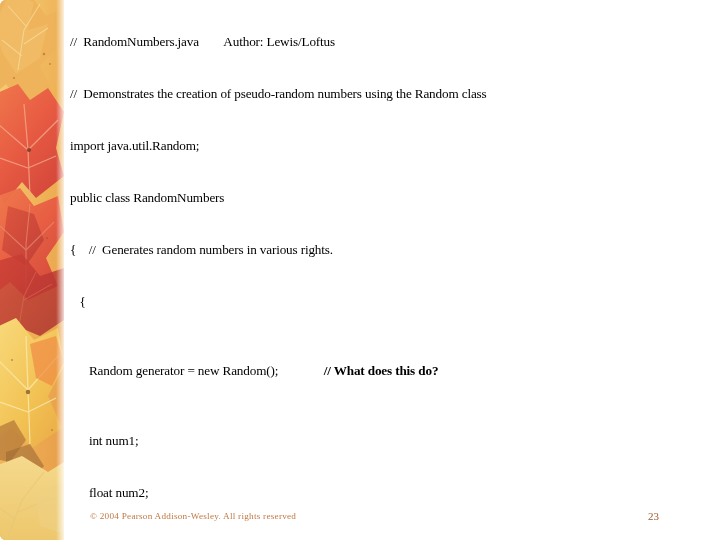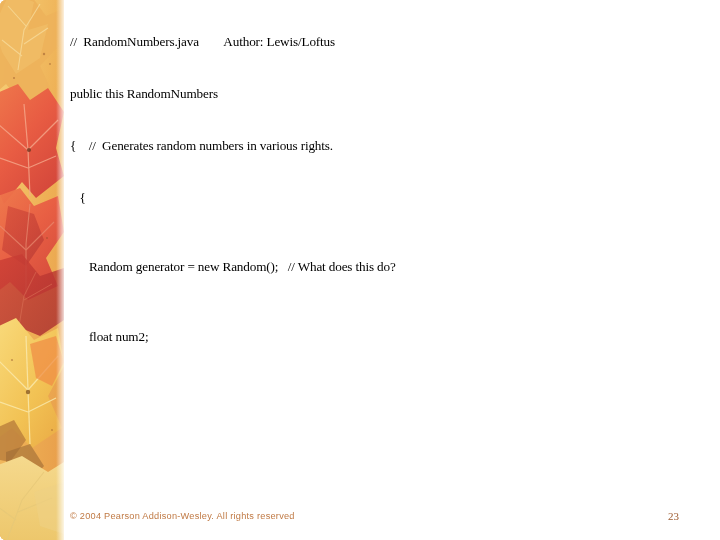--- a/index.html
+++ b/index.html
@@ -62,36 +62,36 @@
     font-size: 13.2px;
     line-height: 17.35px;
     white-space: pre;
     letter-spacing: -0.15px;
   }
   .code-line {
     display: block;
     height: 17.35px;
     white-space: pre;
   }
-  .cmt-bold { font-weight: normal; }
+  .cmt-bold { font-weight: bold; margin-left: 36px; }
 
   
   #footer-copyright {
     position: absolute;
-    left: 70px;
+    left: 90px;
     top: 511px;
-    font-family: Liberation Sans, sans-serif;
+    font-family: Liberation Serif, serif;
     font-size: 9.2px;
     letter-spacing: 0.25px;
     color: #c07a45;
     white-space: nowrap;
   }
   #footer-page-number {
     position: absolute;
-    left: 668px;
+    left: 648px;
     top: 510px;
     font-family: "Liberation Serif", "DejaVu Serif", serif;
     font-size: 11px;
     color: #9d5b30;
     white-space: nowrap;
   }
 </style>
 </head>
 <body>
 
@@ -191,26 +191,29 @@
         <circle cx="47" cy="238" r="1"></circle>
         <circle cx="12" cy="360" r="1.1"></circle>
         <circle cx="52" cy="430" r="0.9"></circle>
       </g>
     </svg>
     <div id="leaf-strip-edge"></div>
   </div>
 
   <div id="code-block" style="color: rgb(0, 0, 0);">
     <span class="code-line">//  RandomNumbers.java        Author: Lewis/Loftus</span>
-    <span class="code-line">public this RandomNumbers</span>
+    <span class="code-line">//  Demonstrates the creation of pseudo-random numbers using the Random class</span>
+    <span class="code-line">import java.util.Random;</span>
+    <span class="code-line">public class RandomNumbers</span>
     <span class="code-line">{    //  Generates random numbers in various rights.</span>
     <span class="code-line">   {</span>
 
     <span class="code-line"><span>      Random generator = new Random();   <span class="cmt-bold">// What does this do?</span></span></span>
 
+    <span class="code-line">      int num1;</span>
     <span class="code-line">      float num2;</span>
 
     
 
     
     
 
     
 
     

